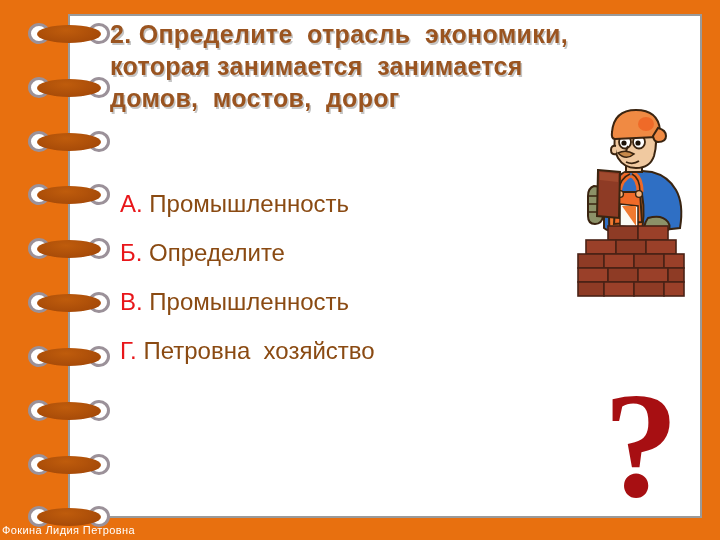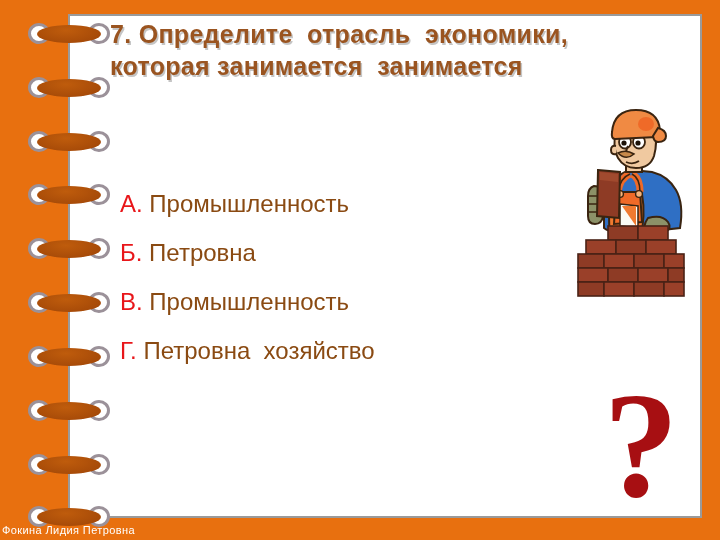--- a/index.html
+++ b/index.html
@@ -180,27 +180,28 @@
         <span class="band"></span>
       </div>
     <div class="ring" style="top:505px">
         <span class="loop left"></span>
         <span class="loop right"></span>
         <span class="band"></span>
       </div>
   </div>
 
   <div id="title">
-    <div class="tline">7. Определите  отрасль  экономики,</div>
+    <div class="tline">2. Определите  отрасль  экономики,</div>
     <div class="tline">которая занимается  занимается</div>
+    <div class="tline">домов,  мостов,  дорог</div>
   </div>
 
   <div id="options">
     <div class="opt"><span class="letter">А.</span><span class="otext"> Промышленность</span></div>
-    <div class="opt"><span class="letter">Б.</span><span class="otext"> Петровна</span></div>
+    <div class="opt"><span class="letter">Б.</span><span class="otext"> Определите</span></div>
     <div class="opt"><span class="letter">В.</span><span class="otext"> Промышленность</span></div>
     <div class="opt"><span class="letter">Г.</span><span class="otext"> Петровна  хозяйство</span></div>
   </div>
 
   <div id="builder">
     <svg width="130" height="190" viewBox="0 0 130 190" xmlns="http://www.w3.org/2000/svg">
 
       <path d="M62 62 q-16 3 -20 18 l-4 38 q16 8 36 6 l36 -4 q4 -24 -4 -38 q-8 -14 -24 -18 z" fill="#2f6fc4" stroke="#3a2410" stroke-width="2"></path>
 
       <path d="M44 72 q-10 10 -10 26 l0 22 q8 6 14 2 l0 -26 z" fill="#2f6fc4" stroke="#3a2410" stroke-width="2"></path>

